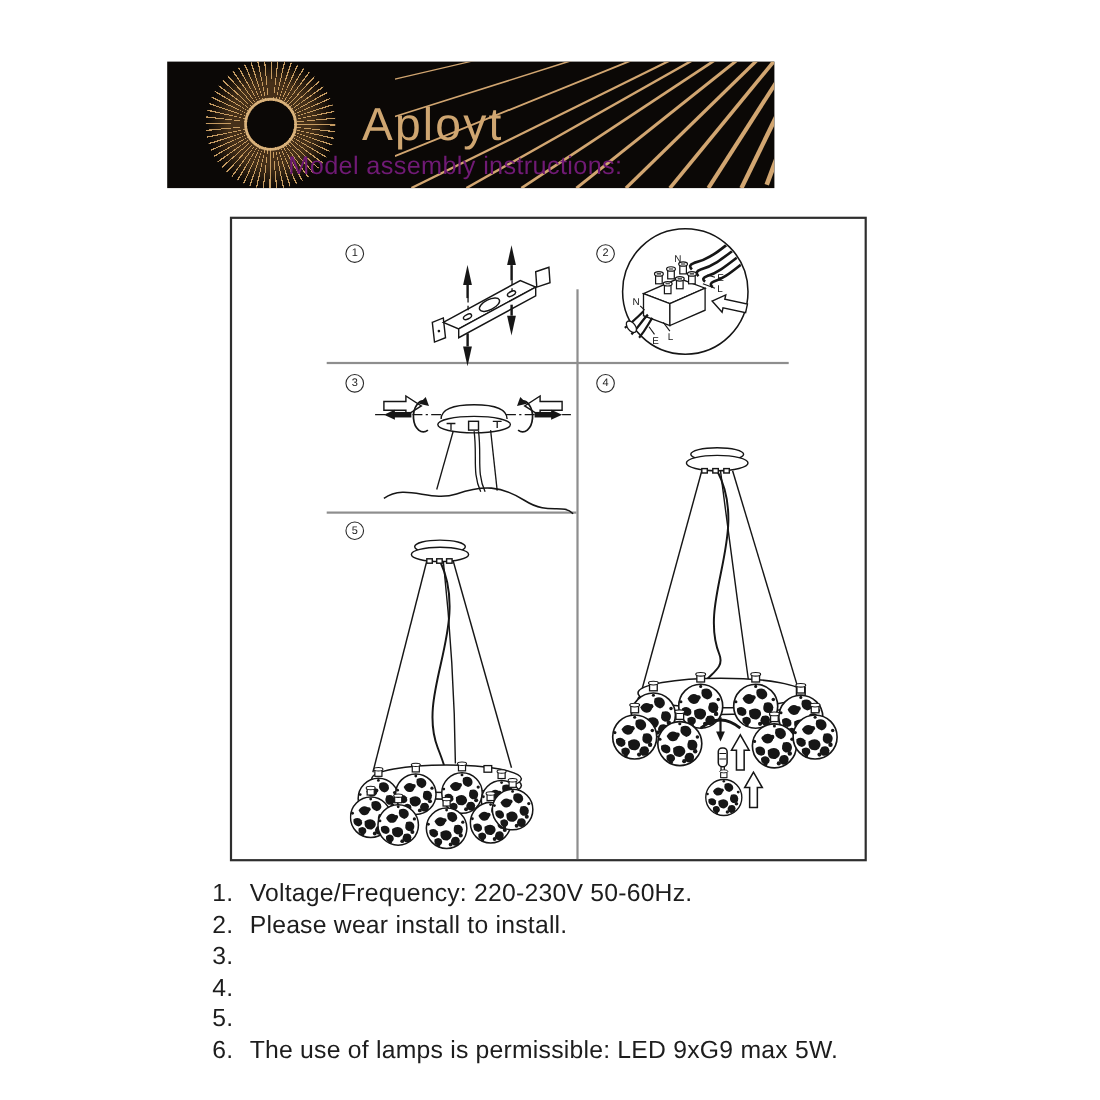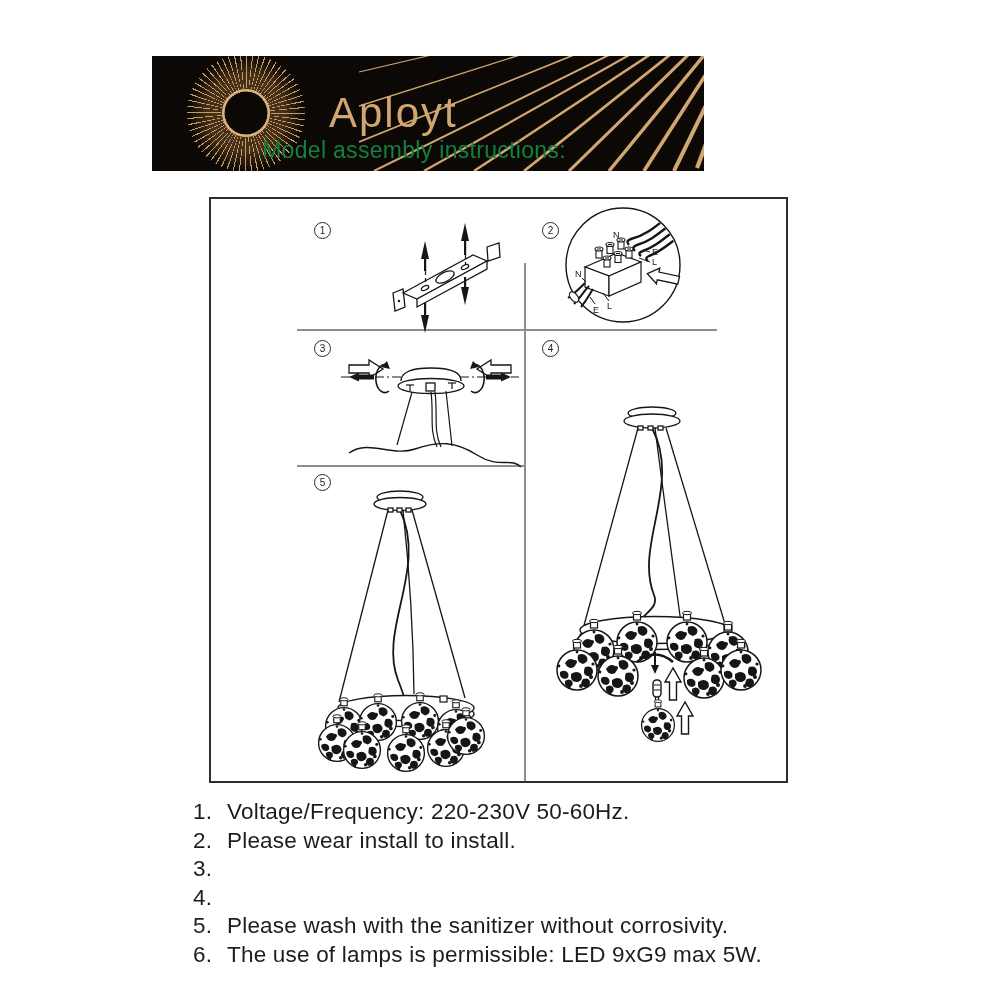--- a/index.html
+++ b/index.html
@@ -13,21 +13,21 @@
       radial-gradient(circle, #0b0806 0 21px, rgba(0,0,0,0) 21.5px),
       radial-gradient(circle, rgba(0,0,0,0) 0 21px, rgba(224,184,128,.95) 22px 23.5px, rgba(0,0,0,0) 24.5px),
       repeating-conic-gradient(from 0deg, rgba(206,162,102,.95) 0deg 1.15deg, rgba(0,0,0,0) 1.15deg 6deg),
       radial-gradient(circle, rgba(160,110,55,.4) 0 38px, rgba(0,0,0,0) 58px);}
   .brand{position:absolute;left:177px;top:33px;font-size:42px;letter-spacing:2px;
          color:var(--gold,#cfa671);font-weight:400;}
   .rays{position:absolute;right:0;top:0;}
 
   
   .title{position:absolute;left:0;top:137px;width:828px;text-align:center;
-         font-size:23px;line-height:27px;color:#15803d;letter-spacing:.3px;}
+         font-size:23px;line-height:27px;color:#701a75;letter-spacing:.3px;}
 
   
   .box{position:absolute;left:209px;top:197px;width:575px;height:582px;border:2px solid #2e2e2e;background:#fff;}
   .vdiv{position:absolute;left:313px;top:64px;width:2px;height:518px;background:#8e8e8e;}
   .hdiv1{position:absolute;left:86px;top:130px;width:420px;height:2px;background:#8e8e8e;}
   .hdiv2{position:absolute;left:86px;top:266px;width:227px;height:2px;background:#8e8e8e;}
   .badge{position:absolute;width:15px;height:15px;border:1px solid #2b2b2b;border-radius:50%;
          font-size:10px;line-height:15px;text-align:center;color:#222;}
   .d{position:absolute;}
 
@@ -309,21 +309,20 @@
       <span class="t">Please wear install to install.</span>
     </div>
     <div class="row">
       <span class="n">3.</span>
     </div>
     <div class="row">
       <span class="n">4.</span>
     </div>
     <div class="row">
       <span class="n">5.</span>
-      <span class="t">Please wash with the sanitizer without corrosivity.</span>
     </div>
     <div class="row">
       <span class="n">6.</span>
       <span class="t">The use of lamps is permissible: LED 9xG9 max 5W.</span>
     </div>
   </div>
 
 </div>
 
 </body></html>

